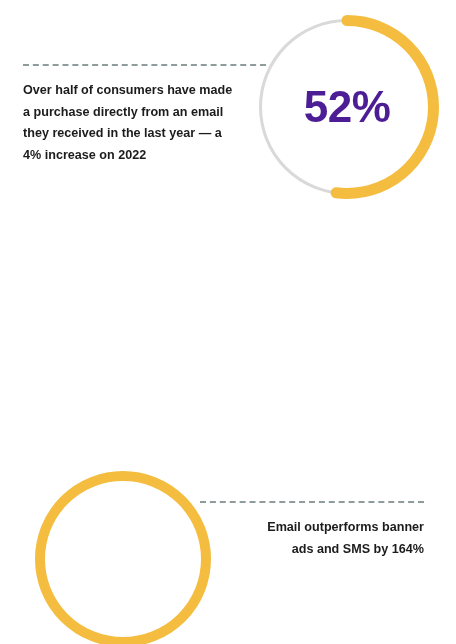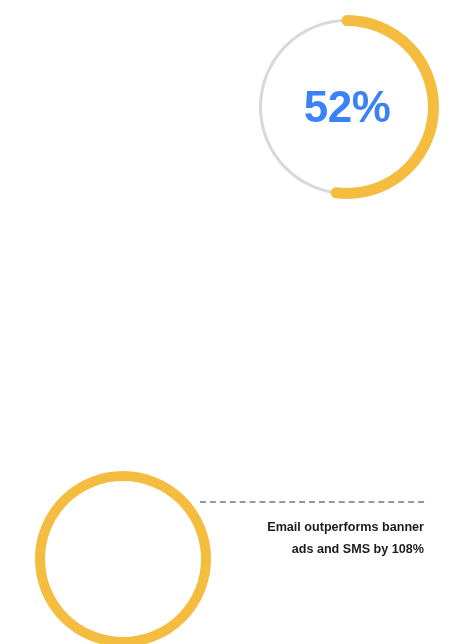--- a/index.html
+++ b/index.html
@@ -37,21 +37,21 @@
   }
   .donut svg { display: block; overflow: visible; }
 
   .donut-value {
     position: absolute;
     left: 0;
     right: 0;
     top: 50%;
     transform: translateY(-50%);
     text-align: center;
-    color: #3b82f6;
+    color: #4c1d95;
     font-weight: 700;
     letter-spacing: -0.5px;
     font-family: "Liberation Sans", sans-serif;
     line-height: 1;
   }
 
   .donut-1 { left: 256px; top: 16px;  width: 182px; height: 182px; }
   .donut-1 .donut-value { font-size: 44px; }
 
   .donut-2 { left: 35px;  top: 243px; width: 176px; height: 176px; }
@@ -98,35 +98,42 @@
   <section class="stat-block stat-1">
 
     <div class="donut donut-1">
       <svg width="182" height="182" viewBox="0 0 182 182" aria-hidden="true">
         <circle cx="91" cy="91" r="86.5" fill="none" stroke="#d9d9d9" stroke-width="3"></circle>
         <circle cx="91" cy="91" r="86.5" fill="none" stroke="#f4bd3f" stroke-width="11" stroke-linecap="round" stroke-dasharray="282.32 261.18" transform="rotate(-90 91 91)"></circle>
       </svg>
       <div class="donut-value">52%</div>
     </div>
 
+    <div class="caption caption-1">
+      <div class="caption-rule"></div>
+      <p class="caption-text">Over half of consumers have made
+a purchase directly from an email
+they received in the last year — a
+4% increase on 2022</p>
+    </div>
 
   </section>
 
   <section class="stat-block stat-2">
 
     <div class="donut donut-2">
       <svg width="176" height="176" viewBox="0 0 176 176" aria-hidden="true">
         <circle cx="88" cy="88" r="83" fill="none" stroke="#f4bd3f" stroke-width="10" stroke-linecap="round" transform="rotate(-90 88 88)"></circle>
       </svg>
     </div>
 
     <div class="caption caption-2">
       <div class="caption-rule"></div>
       <p class="caption-text">Email outperforms banner
-ads and SMS by 108%</p>
+ads and SMS by 164%</p>
     </div>
 
   </section>
 
   <section class="stat-block stat-3">
 
     
 
     
 

